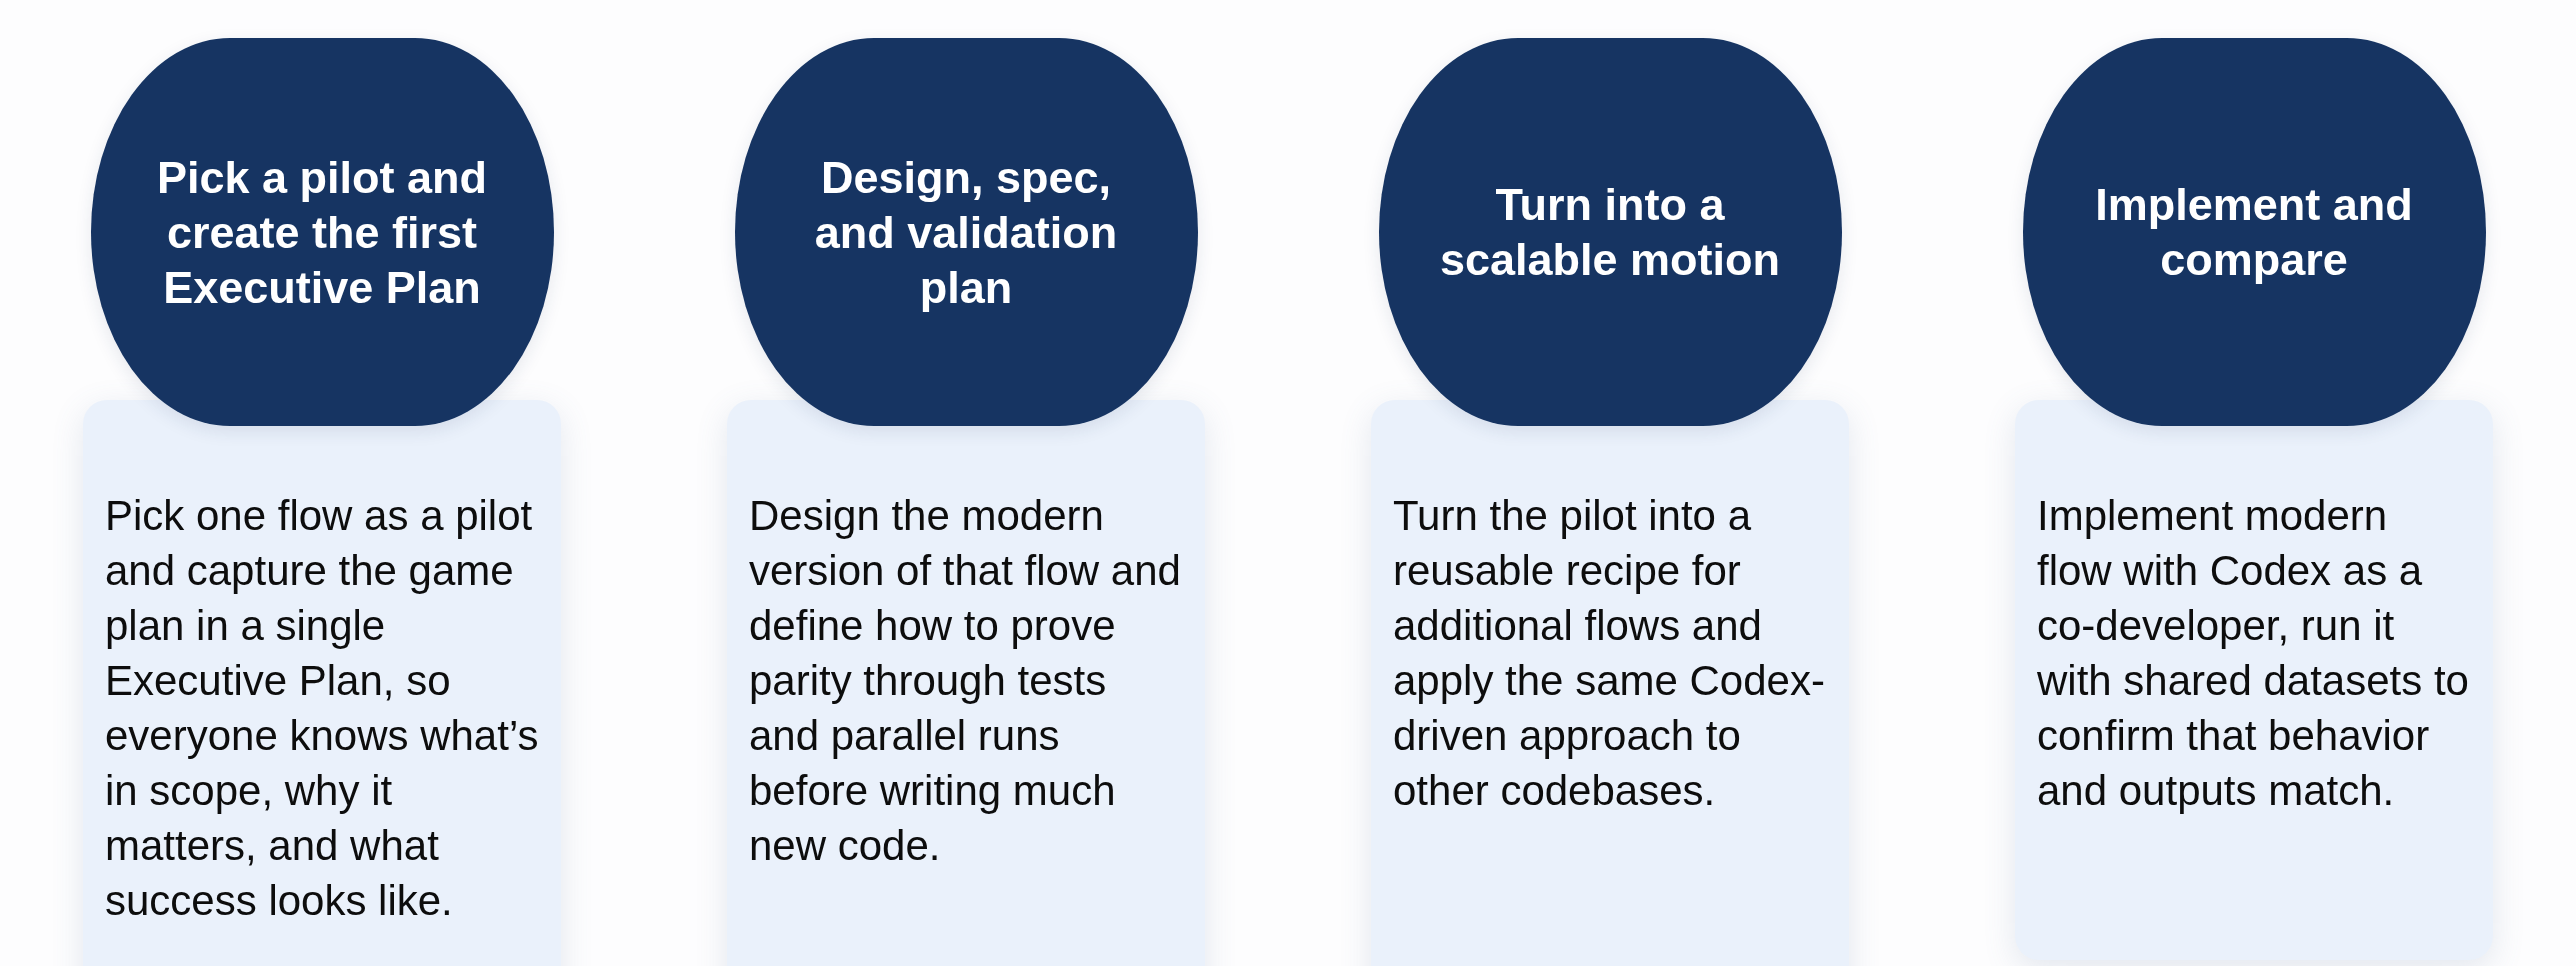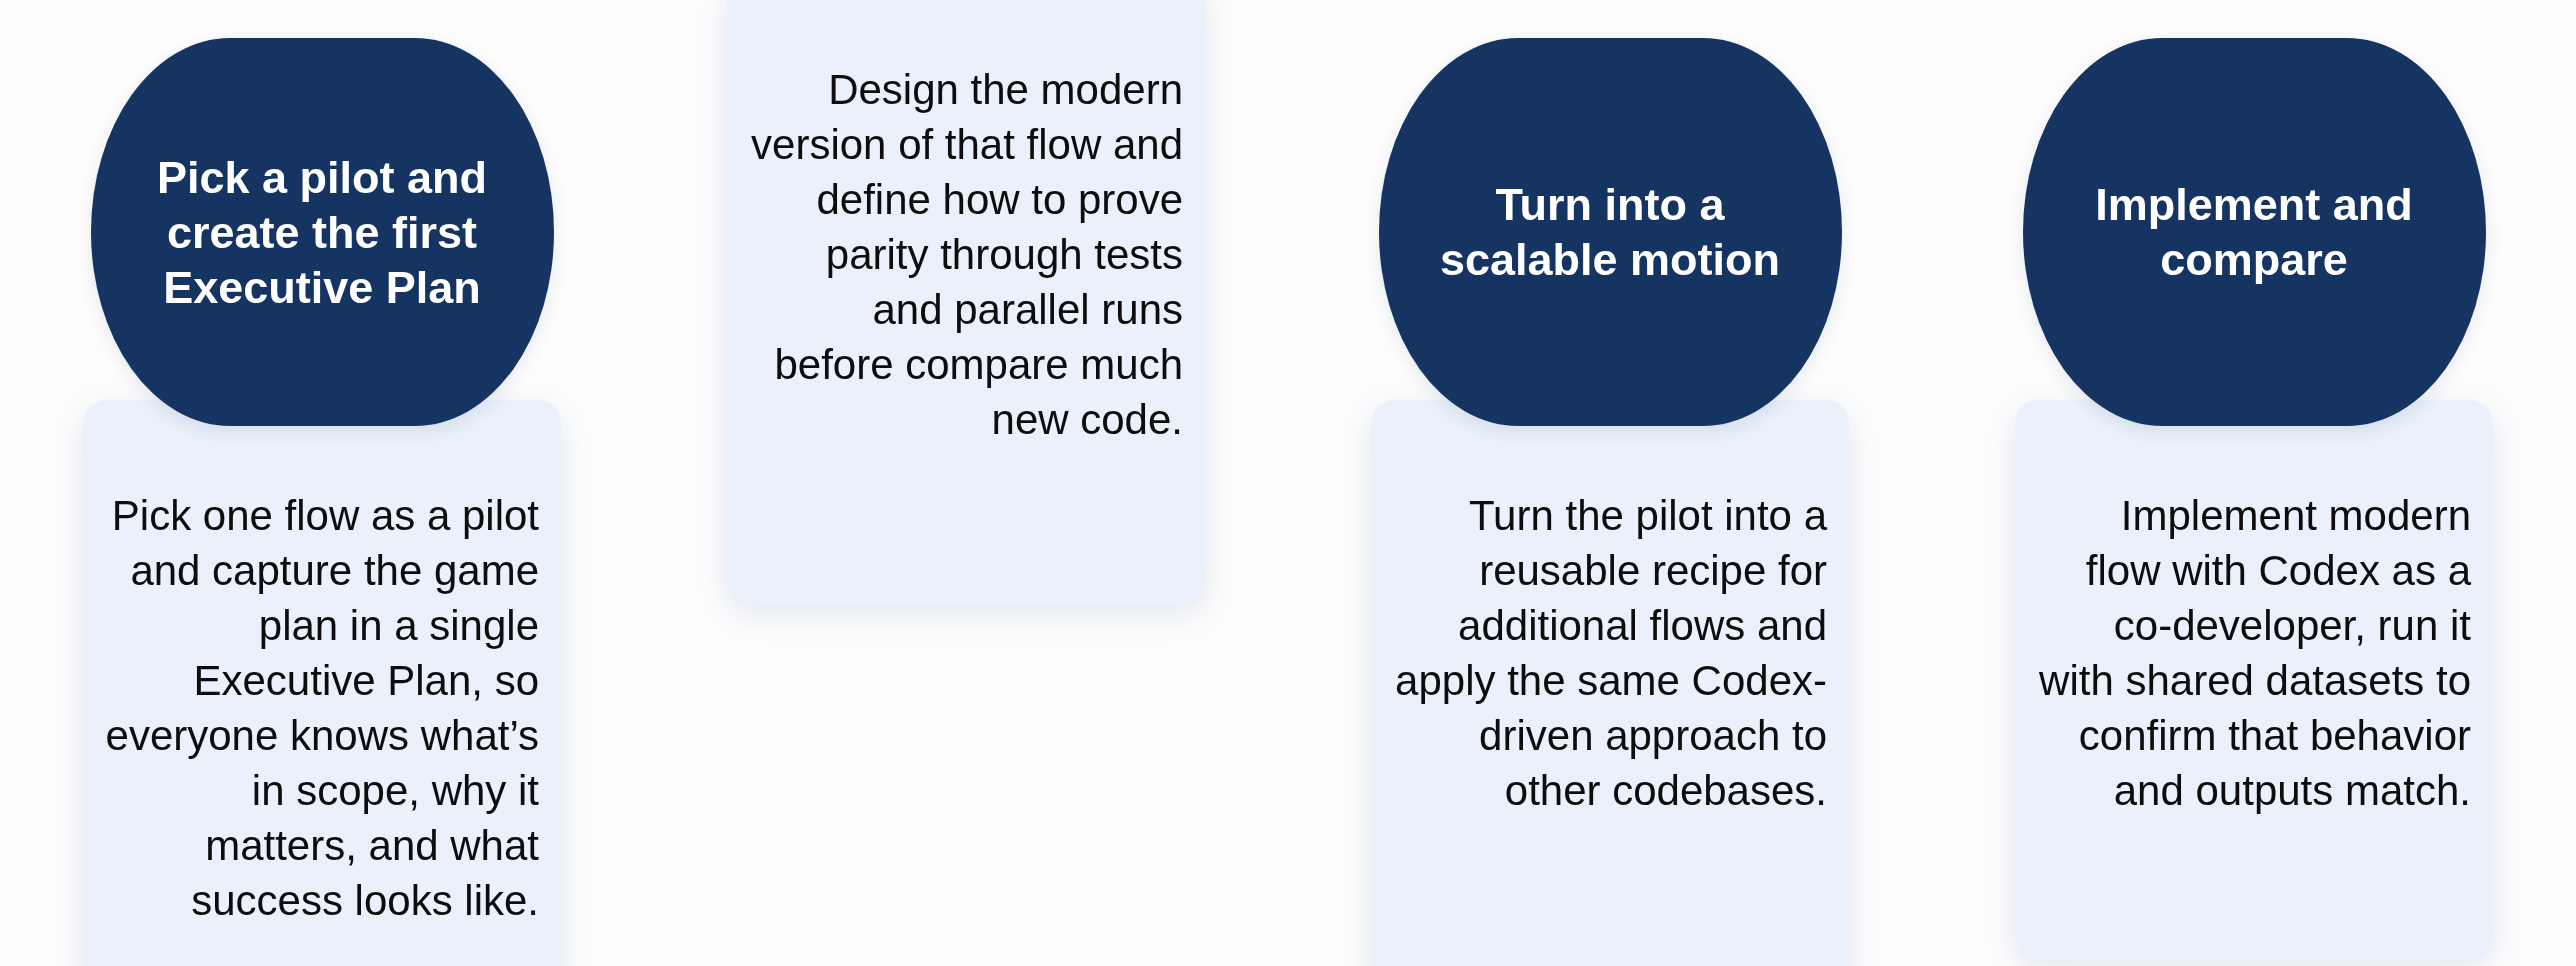--- a/index.html
+++ b/index.html
@@ -65,41 +65,44 @@
   .step.short .card {
     height: 560px;
   }
   .card-text {
     margin: 0 auto;
     max-width: 437px;
     color: var(--body_text, #0d0d0d);
     font-size: 42px;
     line-height: 55px;
     font-weight: 400;
-    text-align: right;
+    text-align: left;
   }
 </style>
 </head>
 <body>
 
 <div class="board">
 
   <section class="step">
     <div class="bubble">
       <h2 class="bubble-title">Pick a pilot and create the first Executive Plan</h2>
     </div>
     <div class="card">
       <p class="card-text">Pick one flow as a pilot and capture the game plan in a single Executive Plan, so everyone knows what’s in scope, why it matters, and what success looks like.</p>
     </div>
   </section>
 
 
   <section class="step">
+    <div class="bubble">
+      <h2 class="bubble-title">Design, spec, and validation plan</h2>
+    </div>
     <div class="card">
-      <p class="card-text">Design the modern version of that flow and define how to prove parity through tests and parallel runs before compare much new code.</p>
+      <p class="card-text">Design the modern version of that flow and define how to prove parity through tests and parallel runs before writing much new code.</p>
     </div>
   </section>
 
   <section class="step">
     <div class="bubble">
       <h2 class="bubble-title">Turn into a scalable motion</h2>
     </div>
     <div class="card">
       <p class="card-text">Turn the pilot into a reusable recipe for additional flows and apply the same Codex-driven approach to other codebases.</p>
     </div>

